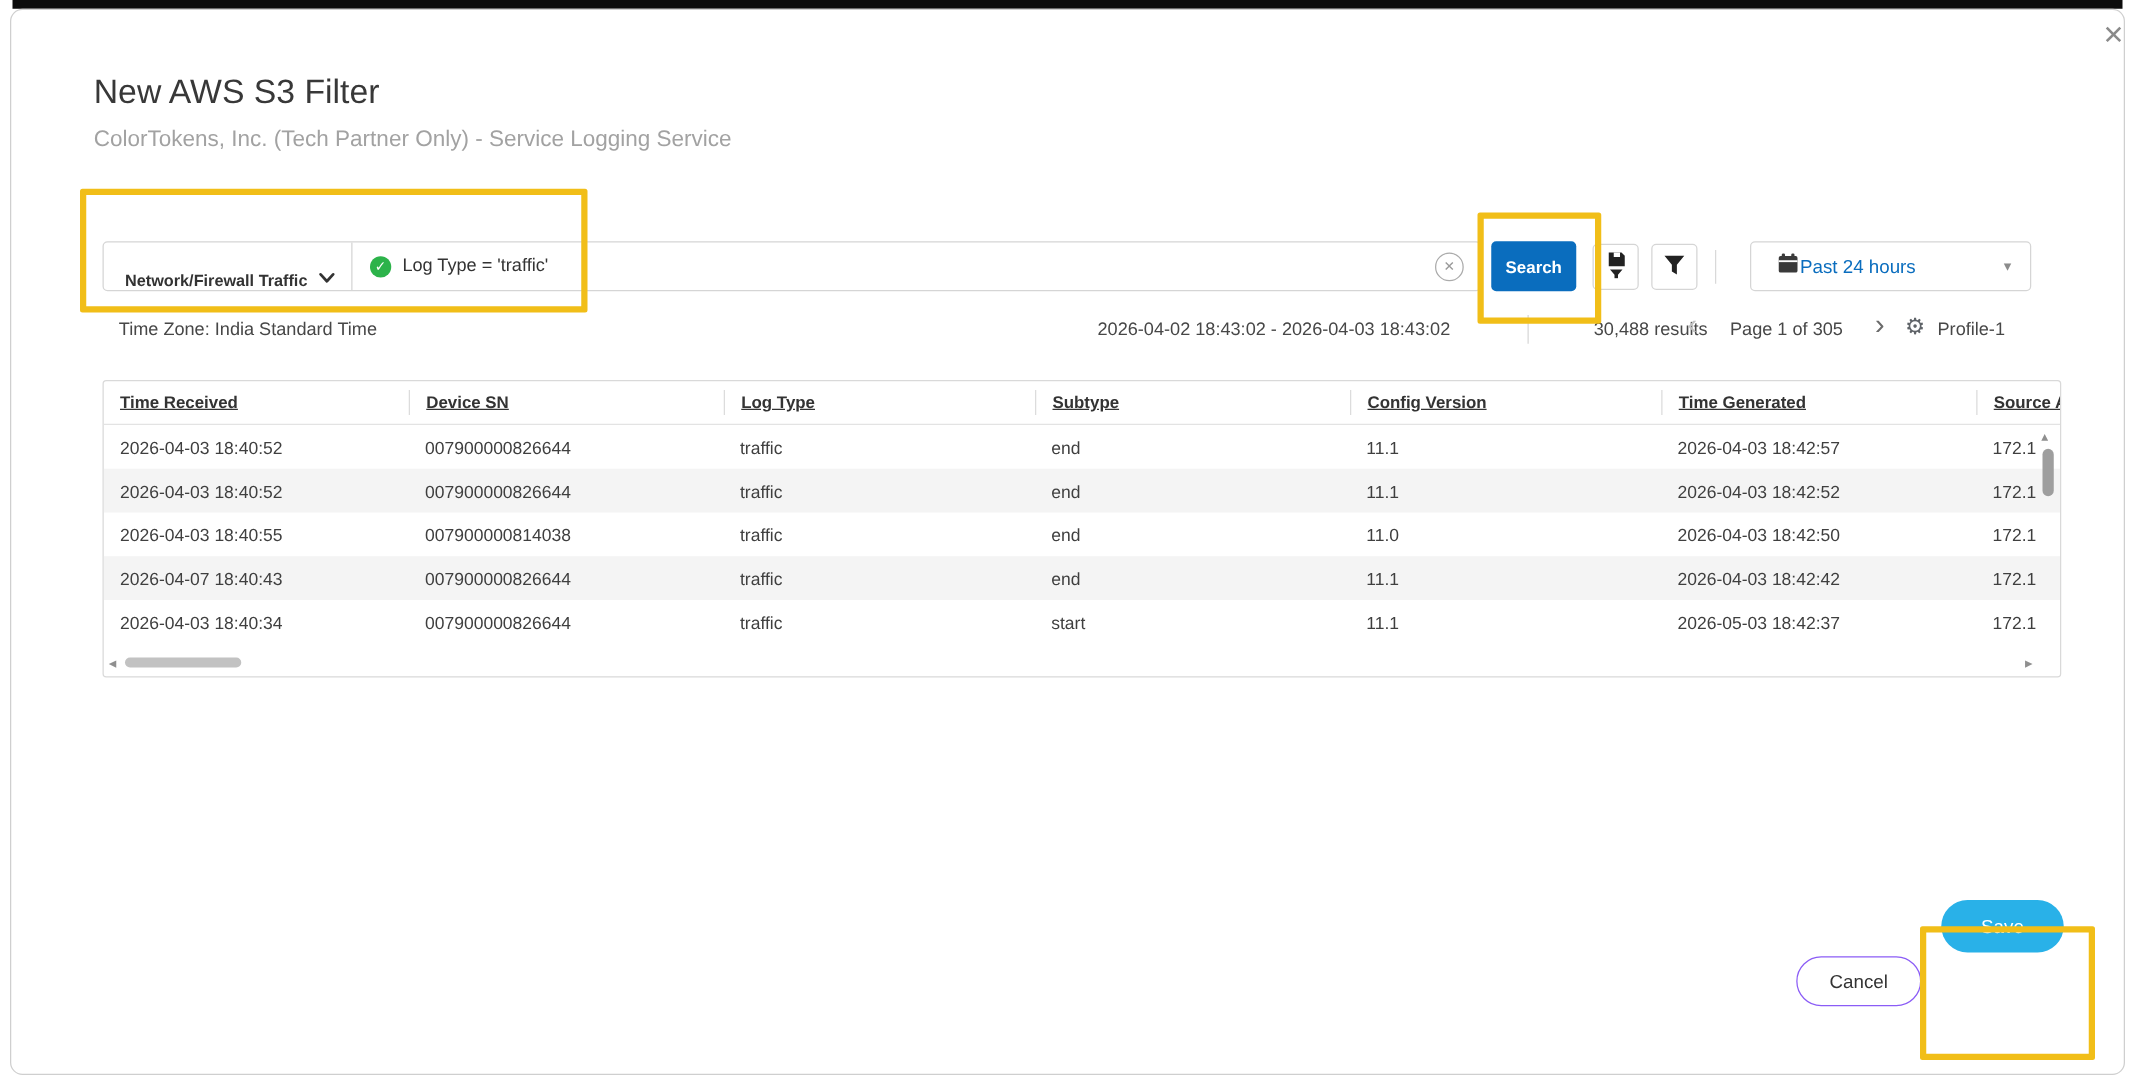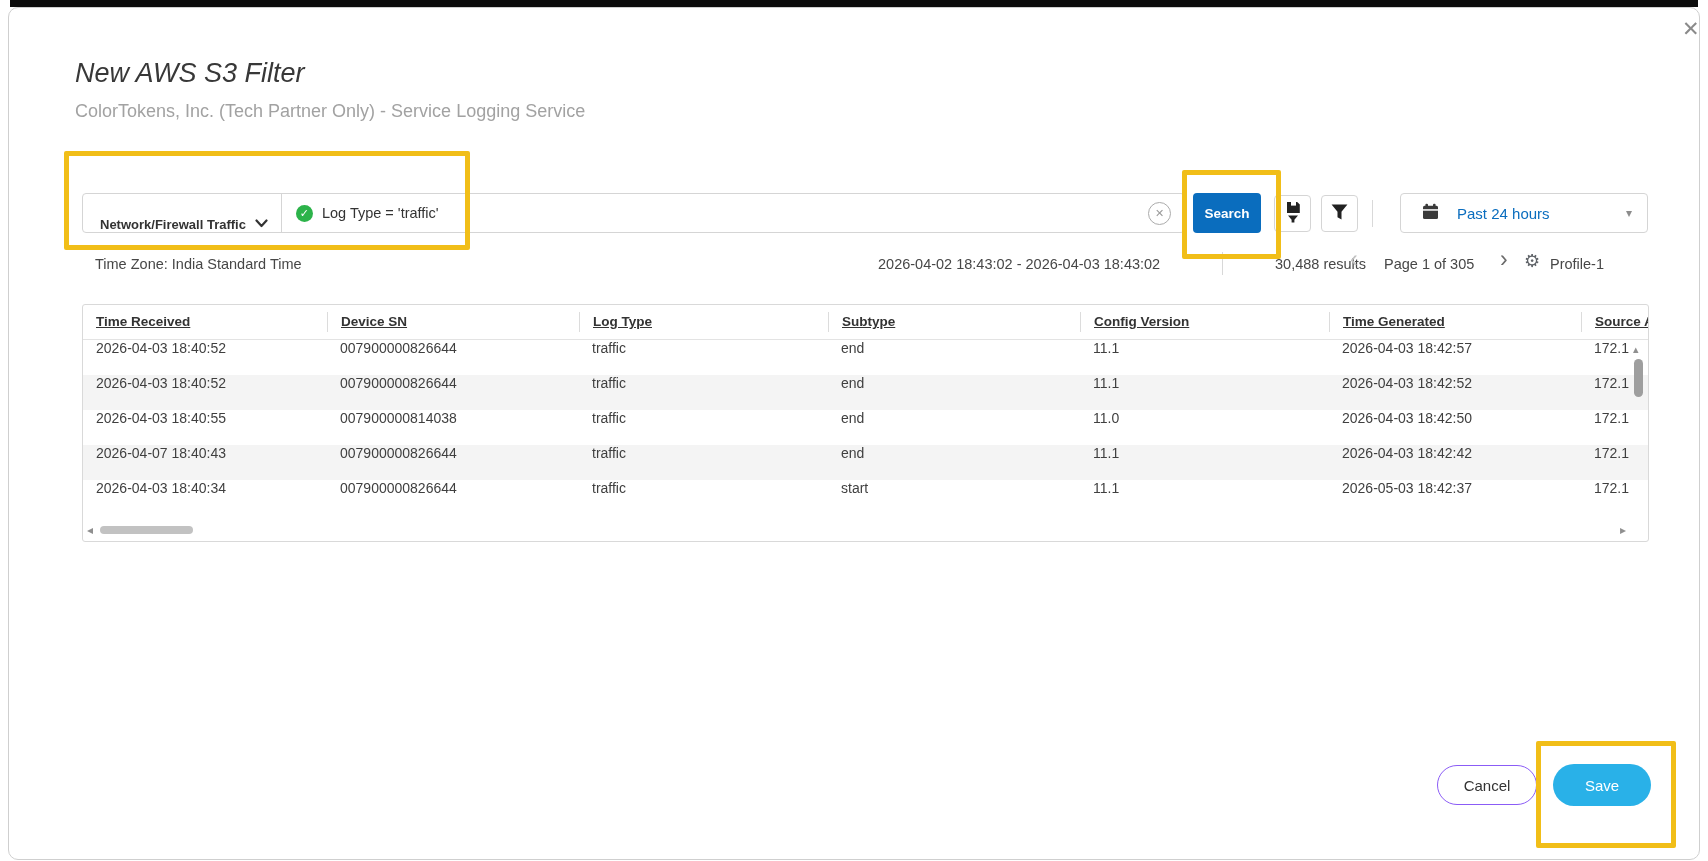--- a/index.html
+++ b/index.html
@@ -4,21 +4,21 @@
 <style>
   html,body{margin:0;padding:0;width:1708px;height:861px;overflow:hidden;background:#fff;
     font-family:"Liberation Sans","DejaVu Sans",sans-serif;color:#3a3a3a;}
   .abs{position:absolute;}
   
   .topbar{position:absolute;left:10px;right:10px;top:0;height:7px;background:#0c0c0c;}
   .modal-bg{position:absolute;left:8px;top:7px;right:8px;bottom:1px;background:#fff;
     border:1px solid #cfcfcf;border-radius:10px;}
   .close{position:absolute;left:1682px;top:18px;font-size:21px;color:#8a8a8a;cursor:pointer;line-height:1;}
   
-  .title{position:absolute;left:75px;top:58px;font-size:27px;font-weight:500;color:#383838;font-style:italic;}
+  .title{position:absolute;left:75px;top:58px;font-size:27px;font-weight:500;color:#383838;}
   .subtitle{position:absolute;left:75px;top:101px;font-size:18px;color:#a2a2a2;}
   
   .ann{position:absolute;border:5px solid #f1be18;border-radius:2px;pointer-events:none;z-index:9;}
   .ann1{left:64px;top:151px;width:396px;height:89px;}
   .ann2{left:1182px;top:170px;width:89px;height:79px;}
   .ann3{left:1536px;top:741px;width:130px;height:97px;}
   
   .searchbar{position:absolute;left:82px;top:193px;width:1103px;height:40px;border:1px solid #d5d5d5;
     border-radius:4px;background:#fff;display:flex;align-items:center;box-sizing:border-box;}
   .dropdown{display:flex;align-items:flex-end;gap:9px;padding:0 13px 0 17px;height:100%;cursor:pointer;}
@@ -30,59 +30,59 @@
   .chip .lbl{font-size:14.5px;color:#333;}
   .qinput{flex:1;height:100%;}
   .clear{width:21px;height:21px;border:1.6px solid #ababab;border-radius:50%;color:#9a9a9a;font-size:11px;
     display:flex;align-items:center;justify-content:center;margin-right:13px;cursor:pointer;flex:0 0 auto;}
   .searchbtn{position:absolute;left:1193px;top:193px;width:68px;height:40px;background:#0a6dbe;color:#fff;
     border:none;border-radius:4px;font-size:13.5px;font-weight:700;font-family:inherit;cursor:pointer;}
   .iconbtn{position:absolute;top:195px;width:37px;height:37px;border:1px solid #d5d5d5;border-radius:4px;
     background:#fff;display:flex;align-items:center;justify-content:center;cursor:pointer;}
   .ib1{left:1274px;} .ib2{left:1321px;}
   .vsep{position:absolute;left:1372px;top:200px;width:1px;height:27px;background:#d9d9d9;}
-  .timerange{position:absolute;left:1400px;top:193px;width:248px;height:40px;border:1px solid #d5d5d5;
-    border-radius:4px;display:flex;align-items:center;gap:18px;padding:0 15px 0 21px;box-sizing:border-box;cursor:pointer;}
+  .timerange{position:absolute;left:1400px;top:193px;width:225px;height:40px;border:1px solid #d5d5d5;
+    border-radius:4px;display:flex;align-items:center;gap:1px;padding:0 15px 0 21px;box-sizing:border-box;cursor:pointer;}
   .timerange .lbl{font-size:15px;color:#0a6dbe;flex:1;}
   .caret{font-size:12px;color:#8c8c8c;}
   
   .info{position:absolute;top:256px;font-size:14.5px;color:#474747;white-space:nowrap;}
   .tz{left:95px;}
   .daterange{left:878px;}
   .vdiv2{position:absolute;left:1222px;top:252px;width:1px;height:23px;background:#d8d8d8;}
   .results{left:1243px;margin-left:32px;}
   .pchev{position:absolute;top:248px;font-size:23px;line-height:1;cursor:pointer;}
   .pl{left:1350px;color:#c2c2c2;} .pr{left:1500px;color:#6b6b6b;}
   .pageinfo{left:1384px;}
   .gear{position:absolute;left:1524px;top:252px;font-size:18px;color:#5f6368;line-height:1;cursor:pointer;}
   .profile{left:1550px;}
   
   .table{position:absolute;left:82px;top:304px;width:1567px;height:238px;border:1px solid #d9d9d9;
     border-radius:3px;background:#fff;box-sizing:border-box;overflow:hidden;}
   .thead{display:flex;height:34px;align-items:center;border-bottom:1px solid #e3e3e3;}
   .th{font-size:13.5px;font-weight:700;color:#333;padding-left:13px;box-sizing:border-box;height:20px;
     line-height:20px;overflow:hidden;white-space:nowrap;cursor:pointer;text-decoration:underline;}
   .th + .th{border-left:1px solid #dcdcdc;}
-  .tr{display:flex;height:35px;cursor:pointer;}
+  .tr{display:flex;height:35px;align-items:center;cursor:pointer;}
   .tr:nth-child(even){background:#f4f4f4;}
   .td{font-size:14px;color:#3f3f3f;padding-left:13px;box-sizing:border-box;overflow:hidden;white-space:nowrap;}
   .c0{width:244px;} .c1{width:252px;} .c2{width:249px;} .c3{width:252px;} .c4{width:249px;}
   .c5{width:252px;} .c6{flex:1;min-width:0;}
   .vscroll{position:absolute;right:2px;top:36px;width:15px;height:170px;}
   .vscroll .up{position:absolute;left:2px;top:2px;font-size:11px;color:#8f8f8f;cursor:pointer;}
   .vthumb{position:absolute;left:3px;top:18px;width:9px;height:38px;background:#9e9e9e;border-radius:5px;cursor:grab;}
   .hscroll{position:absolute;left:4px;right:22px;bottom:3px;height:16px;}
   .hscroll .la{position:absolute;left:0;top:1px;font-size:12px;color:#8f8f8f;cursor:pointer;}
   .hscroll .ra{position:absolute;right:0;top:1px;font-size:12px;color:#8f8f8f;cursor:pointer;}
   .hthumb{position:absolute;left:13px;top:4px;width:93px;height:8px;background:#c2c2c2;border-radius:4px;cursor:grab;}
   
   .btn{position:absolute;font-family:inherit;font-size:15px;cursor:pointer;}
   .cancel{left:1437px;top:765px;width:100px;height:40px;border:1px solid #8b5cf6;border-radius:20px;
     background:#fff;color:#333;}
-  .save{left:1553px;top:764px;width:98px;height:42px;border:none;border-radius:21px;background:#29b1e8;
+  .save{left:1553px;top:720px;width:98px;height:42px;border:none;border-radius:21px;background:#29b1e8;
     color:#fff;font-weight:500;}
 </style>
 </head>
 <body>
 
 <div class="topbar"></div>
 <div class="modal-bg"></div>
 
 <span class="close">✕</span>
 

